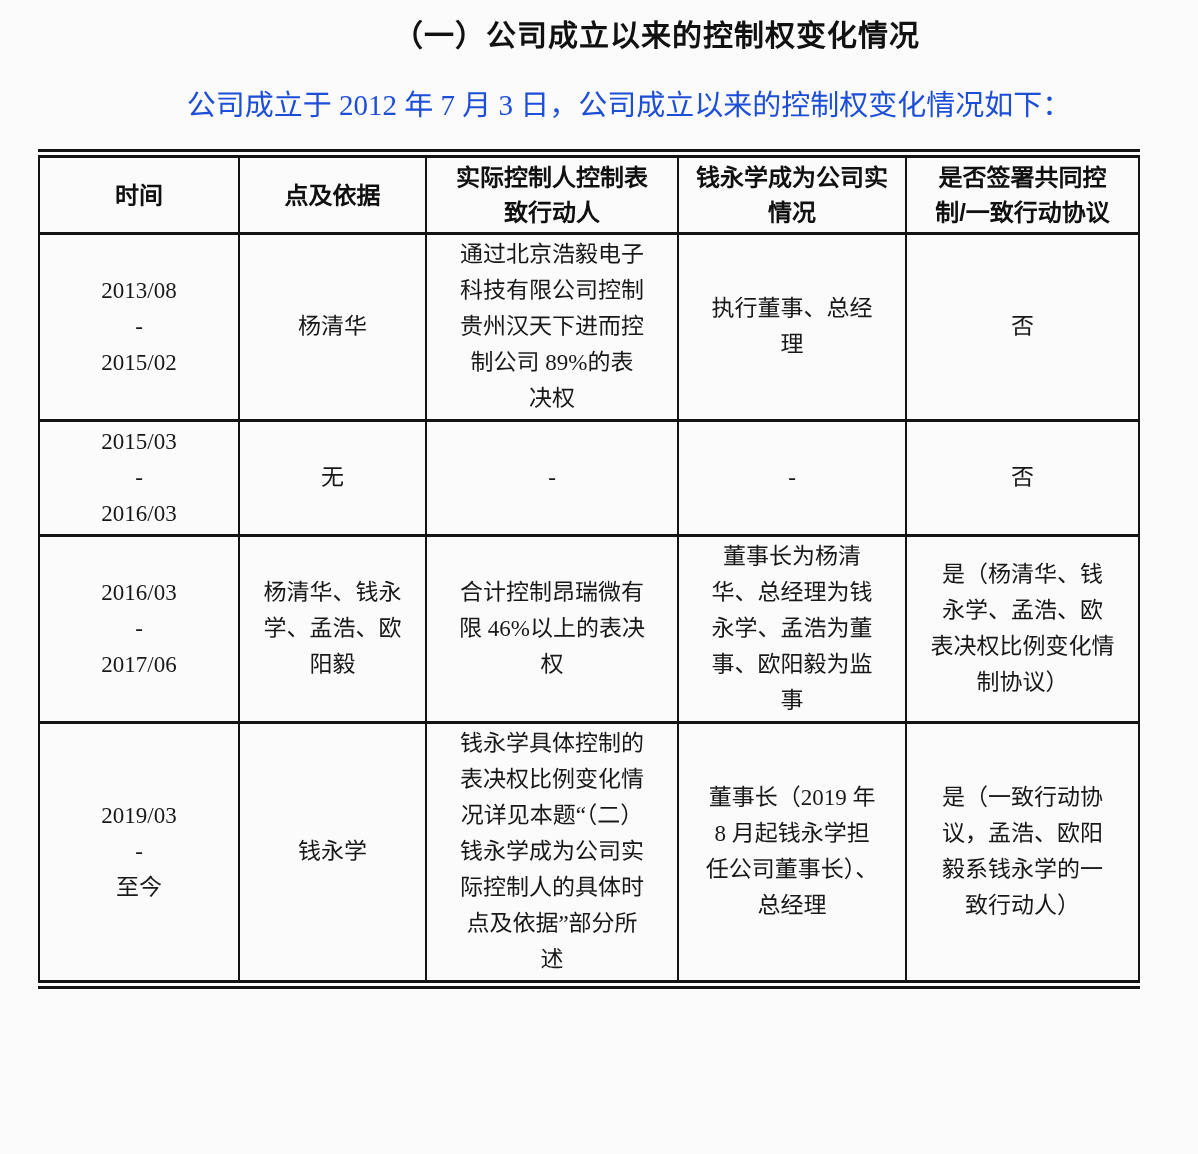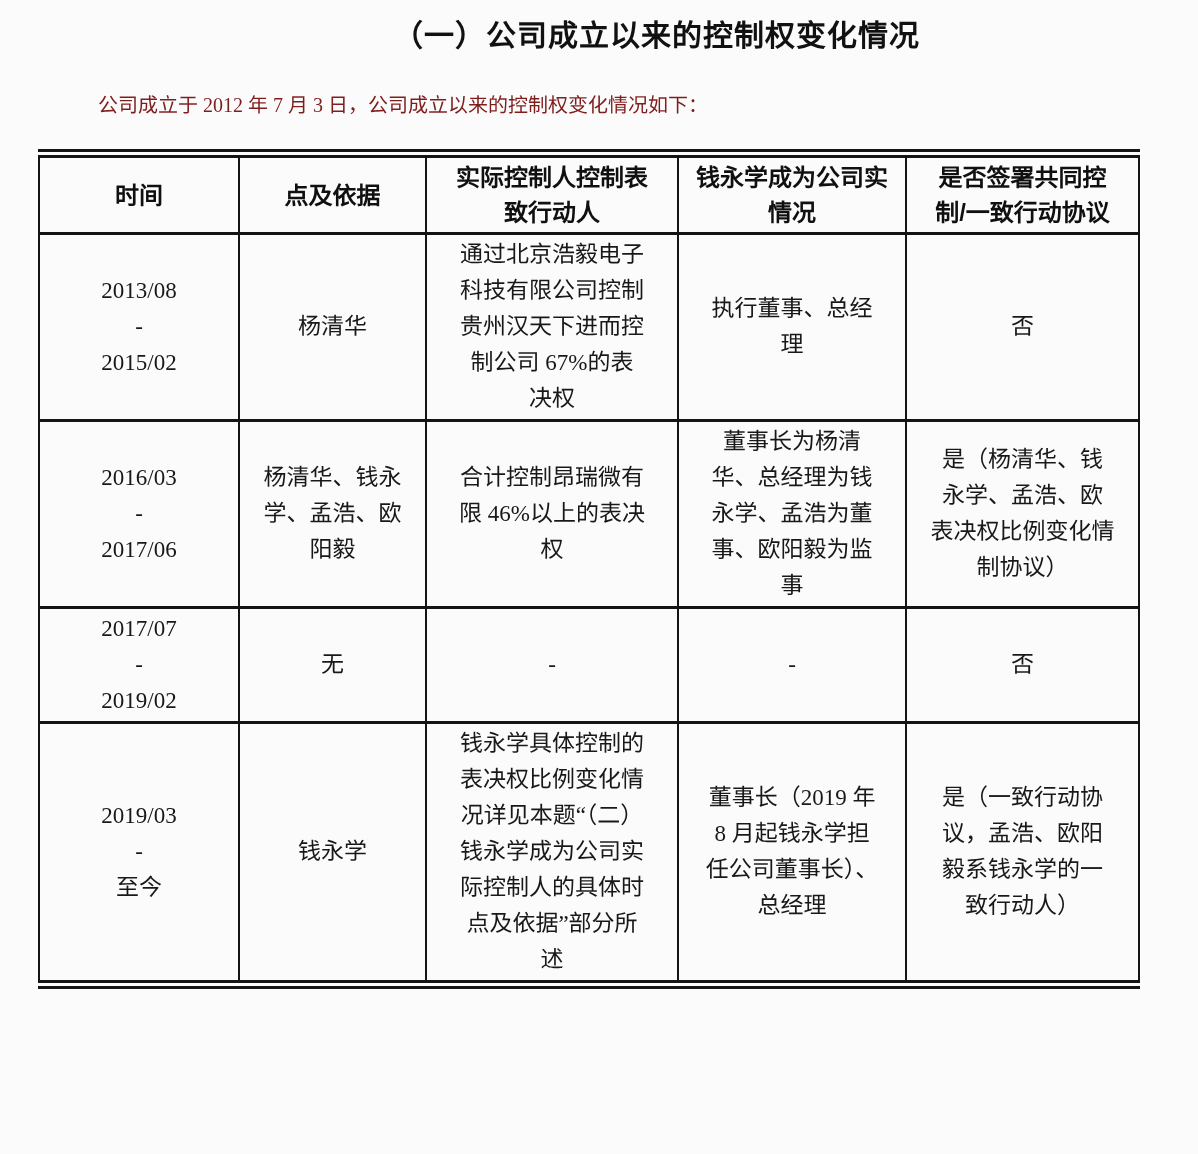--- a/index.html
+++ b/index.html
@@ -24,24 +24,25 @@
     font-family: "Liberation Sans", sans-serif;
     font-weight: 700;
     font-size: 30px;
     line-height: 44px;
     letter-spacing: 1px;
     color: #111;
     text-align: center;
   }
   .intro {
     margin: 28px 38px 0 38px;
-    font-size: 20px;
+    font-size: 29px;
     line-height: 38px;
     text-indent: 60px;
-    color: #7f1d1d;
+    color: #1d4ed8;
+    text-align: center;
   }
   table.ctl {
     margin: 25px 0 0 38px;
     width: 1100px;
     table-layout: fixed;
     border-collapse: collapse;
     border-top: 9px double #141414;
     border-bottom: 9px double #141414;
   }
   table.ctl th, table.ctl td {
@@ -111,24 +112,33 @@
     </thead>
     <tbody>
       <tr class="row-2">
         <td class="cell-period">2013/08
 -
 2015/02</td>
         <td>杨清华</td>
         <td>通过北京浩毅电子
 科技有限公司控制
 贵州汉天下进而控
-制公司 67%的表
+制公司 89%的表
 决权</td>
         <td>执行董事、总经
 理</td>
+        <td>否</td>
+      </tr>
+      <tr class="row-3">
+        <td class="cell-period">2015/03
+-
+2016/03</td>
+        <td>无</td>
+        <td>-</td>
+        <td>-</td>
         <td>否</td>
       </tr>
       <tr class="row-4">
         <td class="cell-period">2016/03
 -
 2017/06</td>
         <td>杨清华、钱永
 学、孟浩、欧
 阳毅</td>
         <td>合计控制昂瑞微有
@@ -136,29 +146,20 @@
 权</td>
         <td>董事长为杨清
 华、总经理为钱
 永学、孟浩为董
 事、欧阳毅为监
 事</td>
         <td>是（杨清华、钱
 永学、孟浩、欧
 表决权比例变化情
 制协议）</td>
-      </tr>
-      <tr class="row-5">
-        <td class="cell-period">2017/07
--
-2019/02</td>
-        <td>无</td>
-        <td>-</td>
-        <td>-</td>
-        <td>否</td>
       </tr>
       <tr class="row-6">
         <td class="cell-period">2019/03
 -
 至今</td>
         <td>钱永学</td>
         <td>钱永学具体控制的
 表决权比例变化情
 况详见本题“（二）
 钱永学成为公司实

